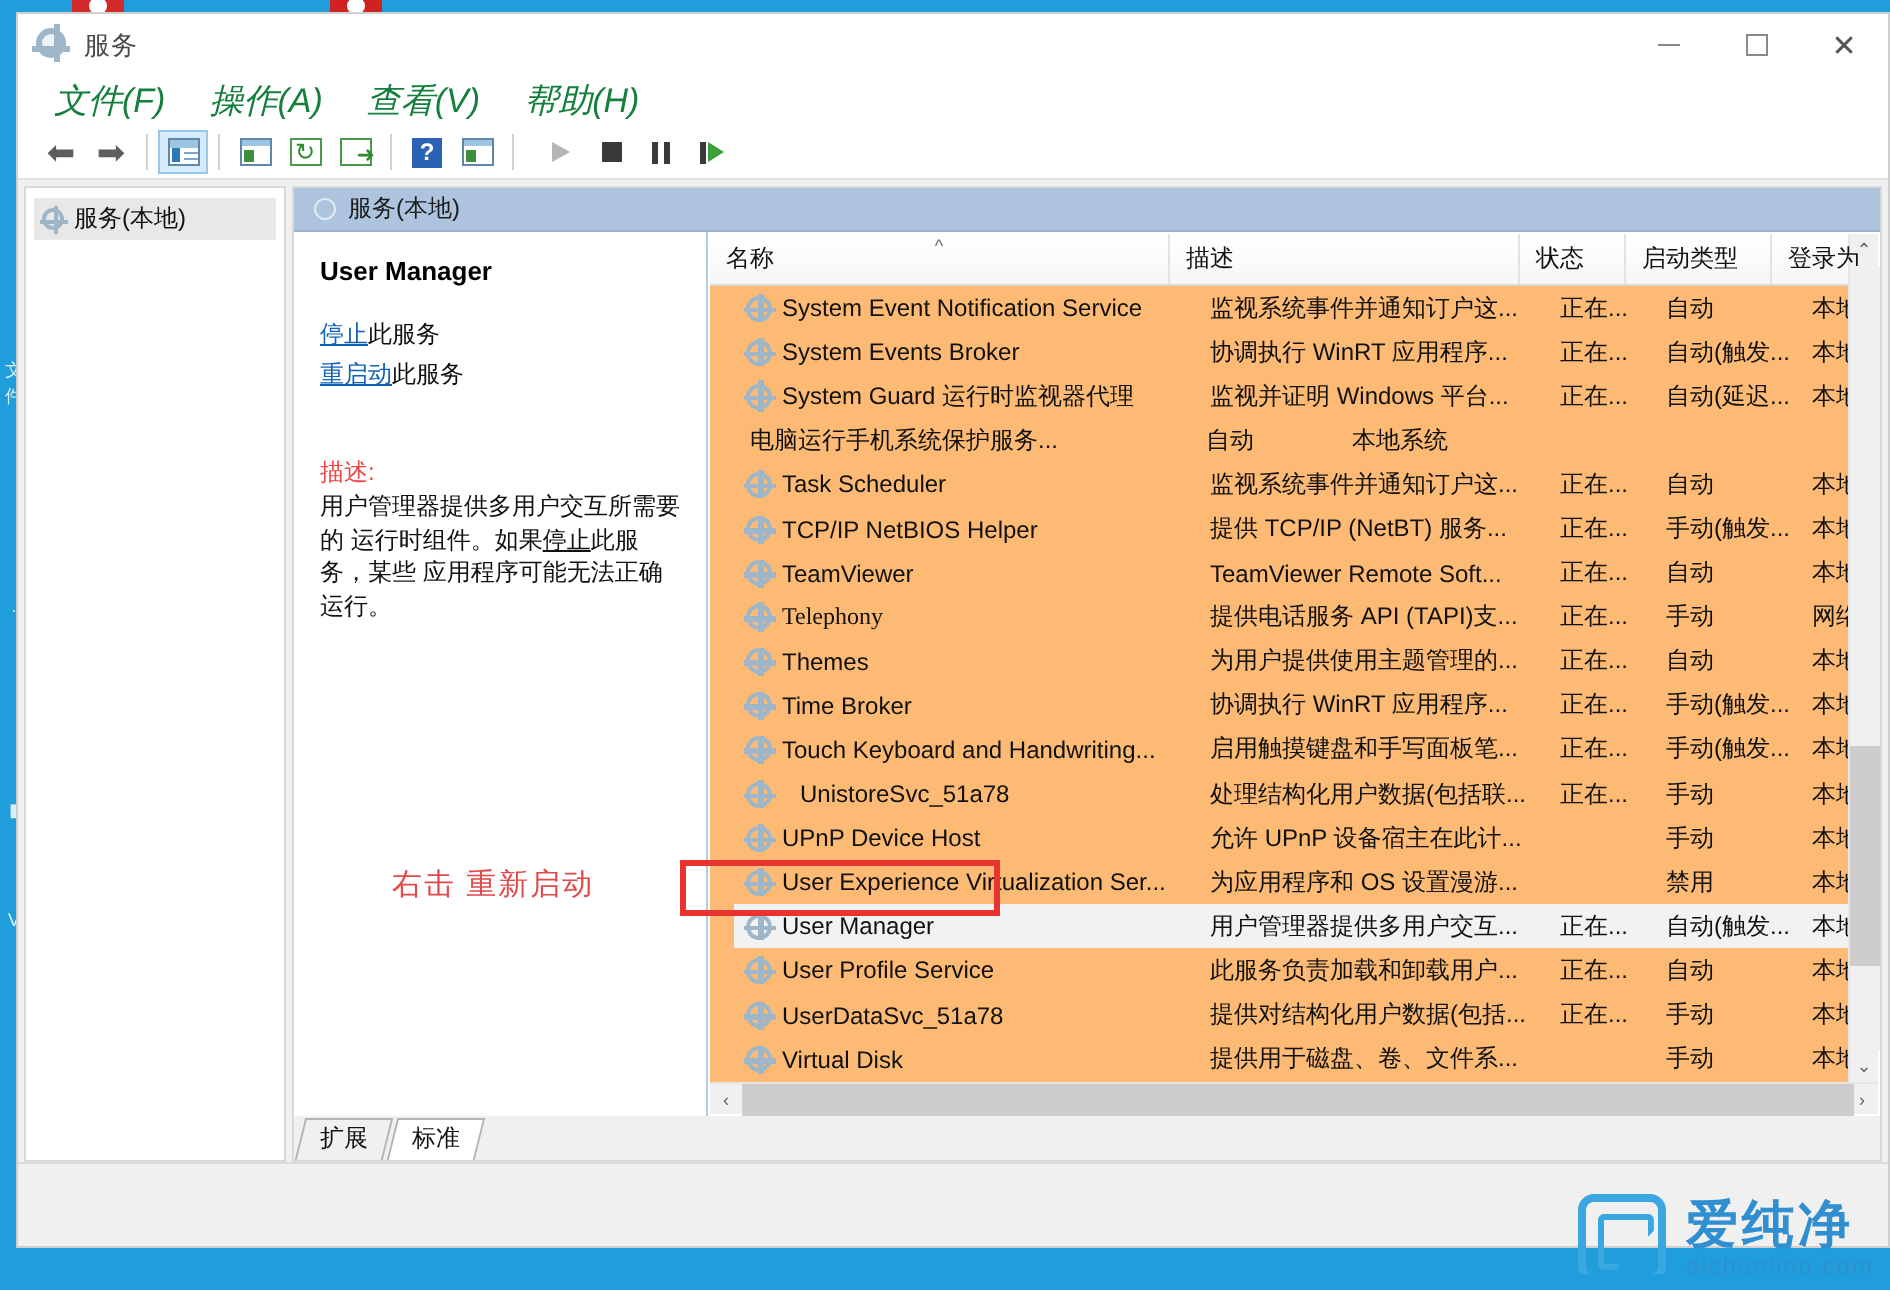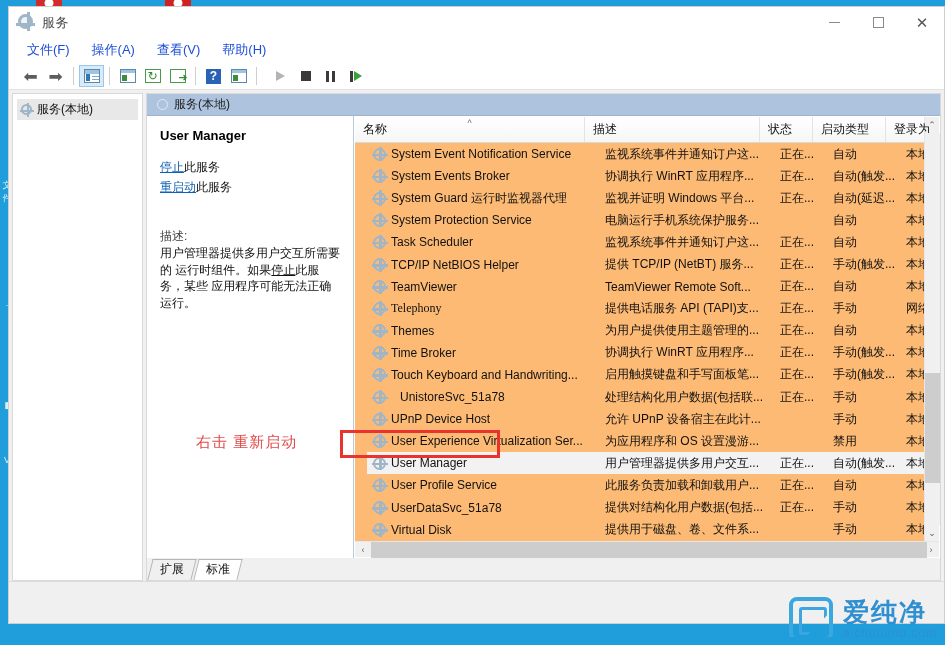--- a/index.html
+++ b/index.html
@@ -76,22 +76,23 @@
   .winbtn .mindash { width: 11px; height: 1px; background: #8a8a8a; display:block; }
   .winbtn .maxsq { width: 11px; height: 11px; border: 1px solid #8a8a8a; display:block; }
 
   
   #menubar {
     height: 25px; background: #ffffff;
     display: flex; align-items: center;
     padding-left: 8px; flex: none;
   }
   #menubar .mi {
-    font-size: 13px; color: #1d4ed8;
+    font-size: 17px; color: #15803d;
     padding: 2px 12px 3px 10px;
+    font-style: italic;
   }
 
   
   #toolbar {
     height: 27px; background: #ffffff;
     display: flex; align-items: center;
     padding-left: 9px; flex: none;
     border-bottom: 1px solid #e2e2e2;
   }
   .tb { width: 25px; height: 22px; display:flex; align-items:center; justify-content:center; position: relative;}
@@ -183,21 +184,21 @@
     padding: 12px 13px 0 13px;
     border-right: 1px solid #b9cade;
     overflow: hidden; position: relative;
   }
   #detailpane h2 { font-size: 13px; color:#000; font-weight:bold; margin-bottom:16px;}
   #detailpane a {
     display:block; font-size:12px; color:#0f0f0f; text-decoration:none;
     margin-bottom: 3px;
   }
   #detailpane a .lk { color:#1062b6; text-decoration: underline; }
-  #detailpane .desc-title { font-size:12px; margin-top:32px; color:#404040;}
+  #detailpane .desc-title { font-size:12px; margin-top:32px; color:#ef4444;}
   #detailpane .desc-body { font-size:12px; line-height:16.5px; color:#111;}
   #detailpane .desc-body .lk { color:#111; text-decoration: underline; }
 
   #listpane {
     flex:1; min-width:0; background:#fdba74;
     display:flex; flex-direction:column;
     border: 1px solid #ffffff;
     position: relative;
   }
   #listwrap { flex:1; display:flex; min-height:0; }
@@ -486,24 +487,20 @@
                       <div class="cell name" style="width: 230px;">
                         <span class="svcicon"></span>
                         <span>System Guard 运行时监视器代理</span>
                       </div>
                       <div class="cell" style="width: 175px;">监视并证明 Windows 平台...</div>
                       <div class="cell" style="width: 53px;">正在...</div>
                       <div class="cell" style="width: 73px;">自动(延迟...</div>
                       <div class="cell" style="width: 60px;">本地系统</div>
                     </div>
                     <div class="row">
-                      <div class="cell name" style="width: 230px;">
-                        <span class="svcicon"></span>
-                        <span>System Protection Service</span>
-                      </div>
                       <div class="cell" style="width: 175px;">电脑运行手机系统保护服务...</div>
                       <div class="cell" style="width: 53px;"></div>
                       <div class="cell" style="width: 73px;">自动</div>
                       <div class="cell" style="width: 60px;">本地系统</div>
                     </div>
                     <div class="row">
                       <div class="cell name" style="width: 230px;">
                         <span class="svcicon"></span>
                         <span>Task Scheduler</span>
                       </div>

